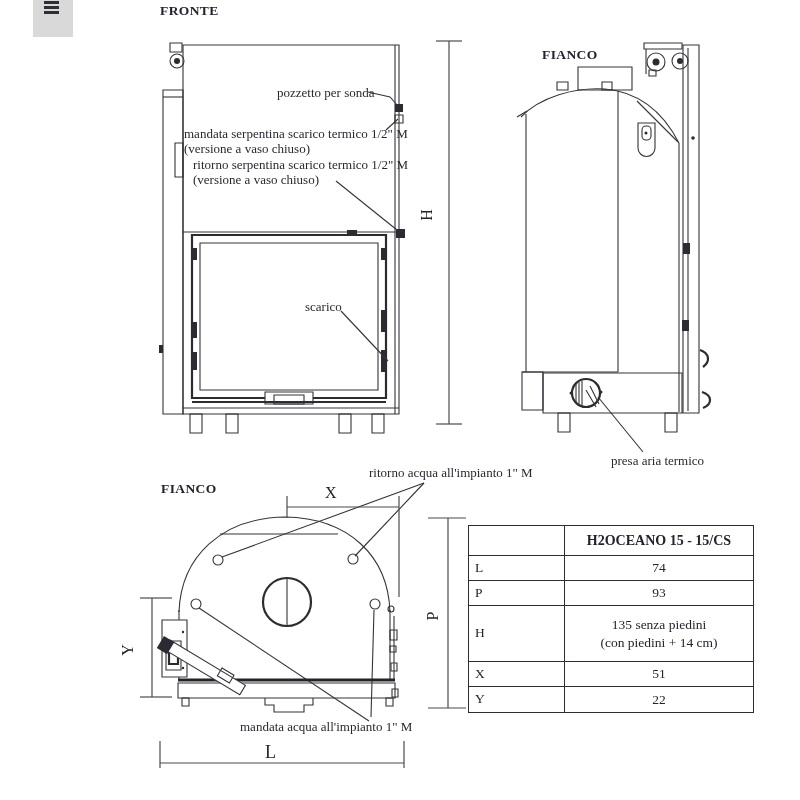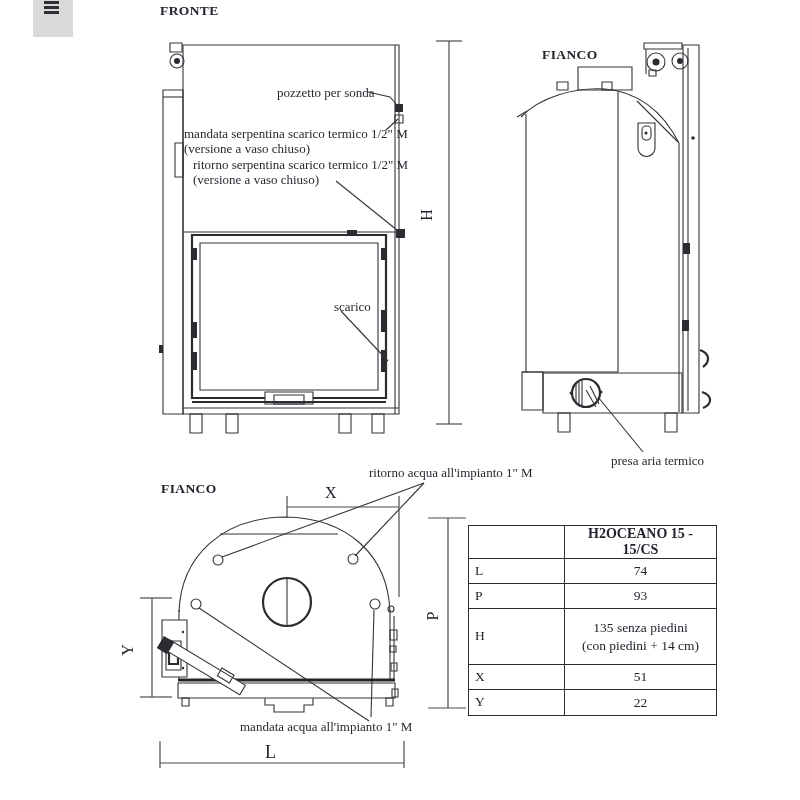--- a/index.html
+++ b/index.html
@@ -16,21 +16,21 @@
   .ln{stroke:#34343a;stroke-width:1.1;fill:none;}
   .ln2{stroke:#2b2b31;stroke-width:2.2;fill:none;}
   .ln3{stroke:#232329;stroke-width:3;fill:none;}
   .fl{fill:#2b2b31;stroke:none;}
   .wh{fill:#ffffff;}
   .dimln{stroke:#4a4a52;stroke-width:1.2;fill:none;}
   
   .corner-tab{left:33px;top:0;width:40px;height:37px;background:#d9d9d9;}
   .tab-bar{position:absolute;left:11px;width:15px;height:3px;background:#2e2e34;}
   
-  .spec-table{border-collapse:collapse;table-layout:fixed;width:249px;background:#fff;}
+  .spec-table{border-collapse:collapse;table-layout:fixed;width:286px;background:#fff;}
   .spec-table td{border:1.4px solid #2c2c32;font-size:13.5px;color:#23232e;padding:0 4px;vertical-align:middle;}
   .spec-table td.lab{width:85px;text-align:left;padding-left:6px;line-height:1.25;}
   .spec-table td.val{text-align:center;line-height:1.3;}
   .spec-table td.hdr{font-weight:bold;font-size:14px;text-align:center;}
 </style>
 </head>
 <body>
 
 <div class="abs corner-tab">
   <span class="tab-bar" style="top:1px;"></span>
@@ -209,21 +209,21 @@
 
 <div class="abs ann" style="left:277px;top:85px;width:96px;text-align:right;">pozzetto per sonda</div>
 <div class="abs ann" style="left:184px;top:126px;">
   <span style="display:block;">mandata serpentina scarico termico 1/2" M</span>
   <span style="display:block;">(versione a vaso chiuso)</span>
 </div>
 <div class="abs ann" style="left:193px;top:157px;">
   <span style="display:block;">ritorno serpentina scarico termico 1/2" M</span>
   <span style="display:block;">(versione a vaso chiuso)</span>
 </div>
-<div class="abs ann" style="left:305px;top:299px;margin-left:29px;">scarico</div>
+<div class="abs ann" style="left:305px;top:299px;">scarico</div>
 <div class="abs ann" style="left:611px;top:453px;">presa aria termico</div>
 <div class="abs ann" style="left:369px;top:465px;">ritorno acqua all'impianto 1" M</div>
 <div class="abs ann" style="left:240px;top:719px;">mandata acqua all'impianto 1" M</div>
 
 <div class="abs dim-letter" style="left:420px;top:206px;transform:rotate(90deg);">H</div>
 <div class="abs dim-letter" style="left:325px;top:484px;">X</div>
 <div class="abs dim-letter" style="left:122px;top:641px;transform:rotate(-90deg);">Y</div>
 <div class="abs dim-letter" style="left:429px;top:607px;transform:rotate(-90deg);">P</div>
 <div class="abs dim-letter" style="left:265px;top:742px;font-size:18px;">L</div>
 

